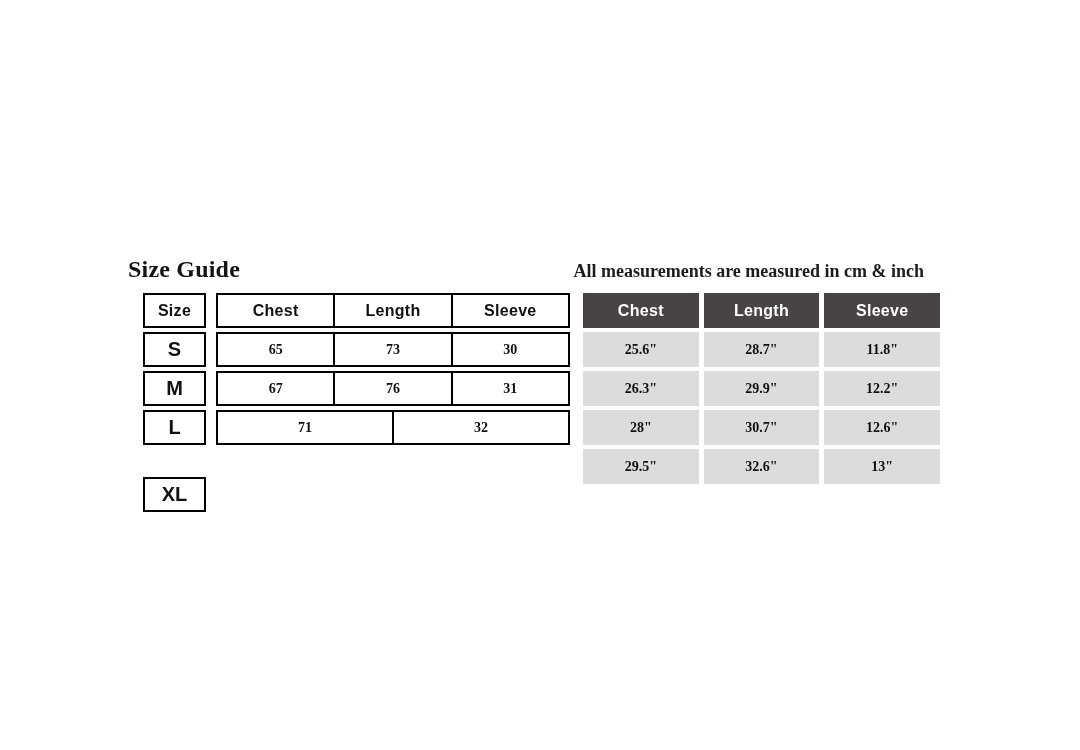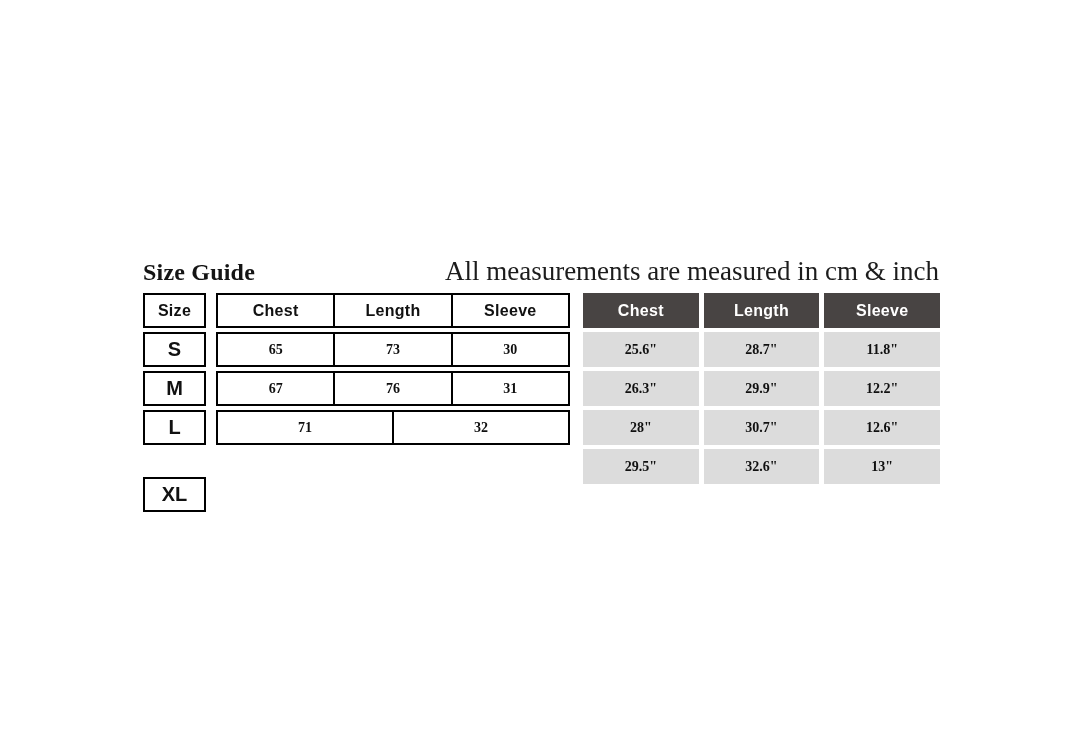--- a/index.html
+++ b/index.html
@@ -6,38 +6,38 @@
   html, body { background: #ffffff; }
   body {
     width: 1080px; height: 750px;
     position: relative;
     font-family: "Liberation Sans", sans-serif;
     color: #111111;
     overflow: hidden;
   }
   .header-line {
     position: absolute;
-    left: 143px; top: 256px;
+    left: 128px; top: 256px;
     width: 796px;
     display: flex;
     justify-content: space-between;
     align-items: baseline;
   }
   .title {
     font-family: "Liberation Serif", serif;
     font-weight: 700;
     font-size: 24px;
     color: #141414;
     letter-spacing: 0.2px;
     white-space: nowrap;
   }
   .subtitle {
     font-family: "Liberation Serif", serif;
-    font-weight: 400;
-    font-size: 27px;
+    font-weight: 700;
+    font-size: 18px;
     color: #1c1c1c;
     white-space: nowrap;
   }
   .tables {
     position: absolute;
     left: 143px; top: 293px;
     width: 797px; height: 192px;
   }
   
   .size-col { position: absolute; left: 0; top: 0; width: 63px; text-align: center; }

